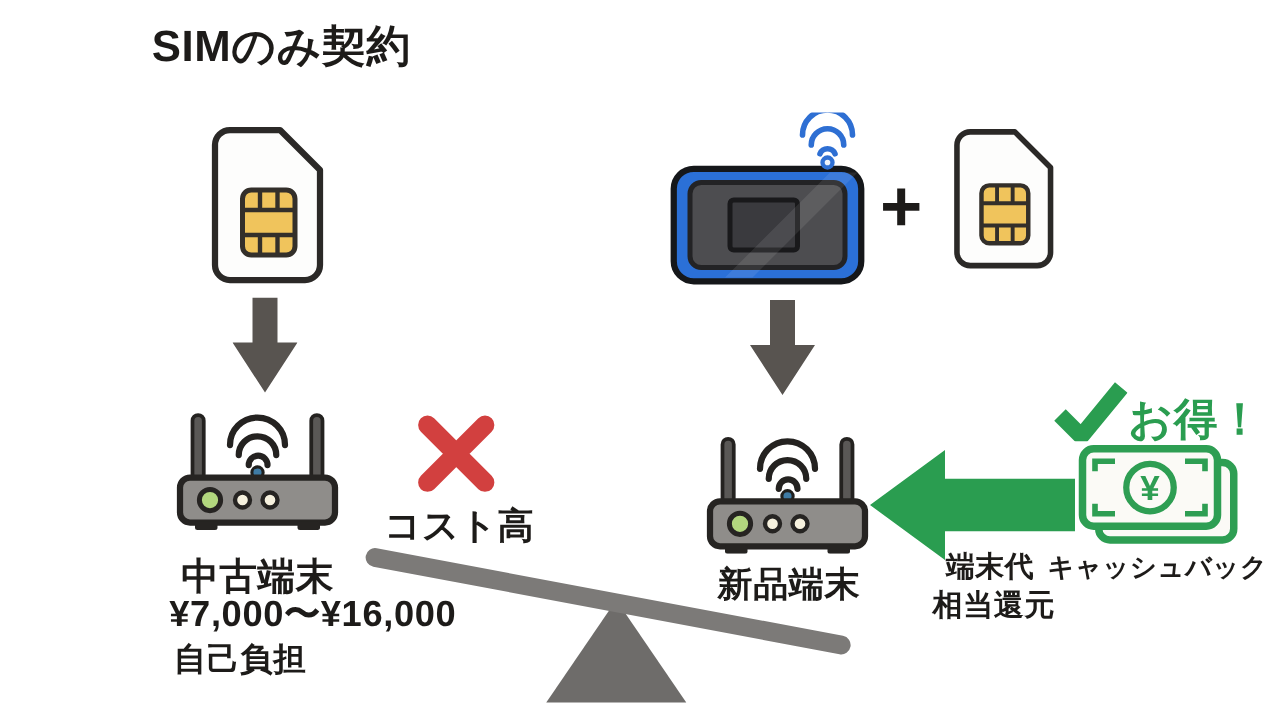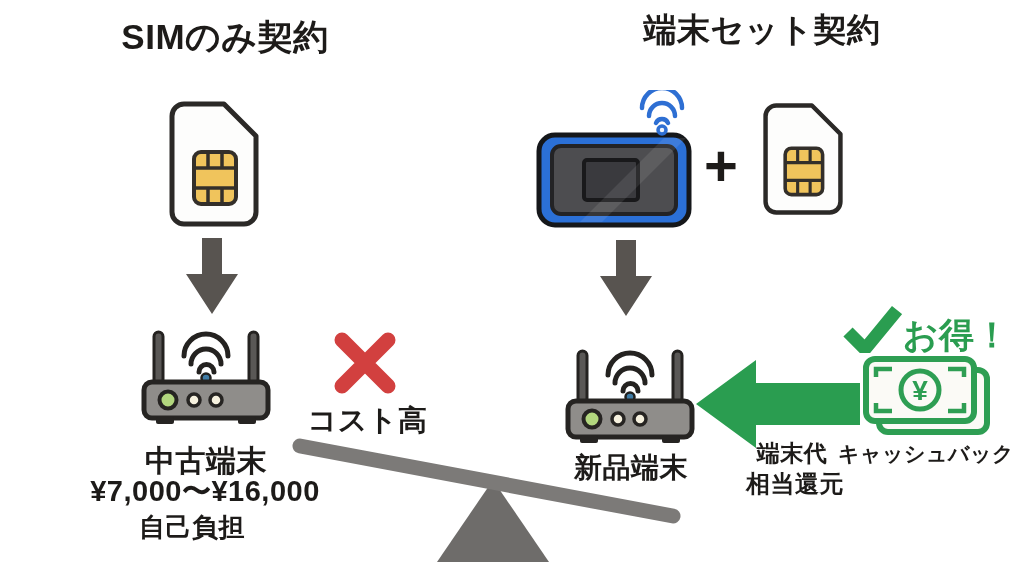--- a/index.html
+++ b/index.html
@@ -27,42 +27,41 @@
   .sim-big{left:168px;top:100px;width:92px;height:128px;}
   .sim-small{left:762px;top:98px;width:82px;height:122px;}
   .down-arrow-left{left:186px;top:238px;width:52px;height:78px;}
   .down-arrow-right{left:600px;top:240px;width:52px;height:78px;}
   .router-left{left:138px;top:328px;width:136px;height:96px;}
   .router-right{left:562px;top:347px;width:136px;height:96px;}
   .mobile-router{left:536px;top:132px;width:156px;height:96px;}
   .wifi-blue{left:634px;top:90px;width:56px;height:46px;}
   .plus{left:694px;top:134px;width:54px;height:64px;font-size:58px;font-weight:900;line-height:64px;text-align:center;}
   .used-label{left:58px;top:441px;width:296px;font-size:30px;}
-  .price-label{left:45px;top:472px;width:320px;font-size:29px;}
+  .price-label{left:45px;top:472px;width:320px;font-size:29px;text-align:right;}
   .burden-label{left:44px;top:510px;width:296px;font-size:26px;}
   .x-icon{left:332px;top:330px;width:66px;height:66px;}
   .cost-label{left:290px;top:401px;width:155px;font-size:29px;}
   .new-label{left:556px;top:449px;width:150px;font-size:28px;}
   .check-icon{left:842px;top:305px;width:60px;height:48px;}
   .deal-label{left:900px;top:312px;width:110px;font-size:35px;color:#2a9d50;text-align:right;}
   .money-icon{left:861px;top:355px;width:132px;height:82px;}
   .green-arrow{left:694px;top:356px;width:166px;height:96px;}
   .benefit-l1{left:738px;top:438px;width:108px;font-size:23px;}
   .benefit-l2{left:735px;top:468px;width:120px;font-size:24px;}
   .benefit-r1{left:838px;top:440px;width:168px;font-size:21px;}
   .benefit-r2{left:853px;top:464px;width:152px;font-size:29px;}
   .seesaw{left:278px;top:424px;width:420px;height:152px;}
 </style>
 </head>
 <body>
 
 <div class="canvas">
 
   <div class="abs txt title-left">SIMのみ契約</div>
-  <div class="abs txt title-right">端末セット契約</div>
 
   <svg class="abs sim-big" viewBox="0 0 92 128">
     <path d="M16 4 H56 L88 36 V112 a12 12 0 0 1 -12 12 H16 a12 12 0 0 1 -12 -12 V16 A12 12 0 0 1 16 4 Z" fill="#fdfdfc" stroke="#2b2927" stroke-width="5" stroke-linejoin="round"></path>
     <rect x="26" y="52" width="42" height="52" rx="7" fill="#f0c45c" stroke="#332f2a" stroke-width="4"></rect>
     <path d="M26 68 H68 M26 88 H68 M40 52 V68 M54 52 V68 M40 88 V104 M54 88 V104" stroke="#332f2a" stroke-width="3.5" fill="none"></path>
   </svg>
 
   <svg class="abs down-arrow-left" viewBox="0 0 52 78">
     <polygon points="16,0 36,0 36,36 52,36 26,76 0,36 16,36" fill="#585450"></polygon>
   </svg>

